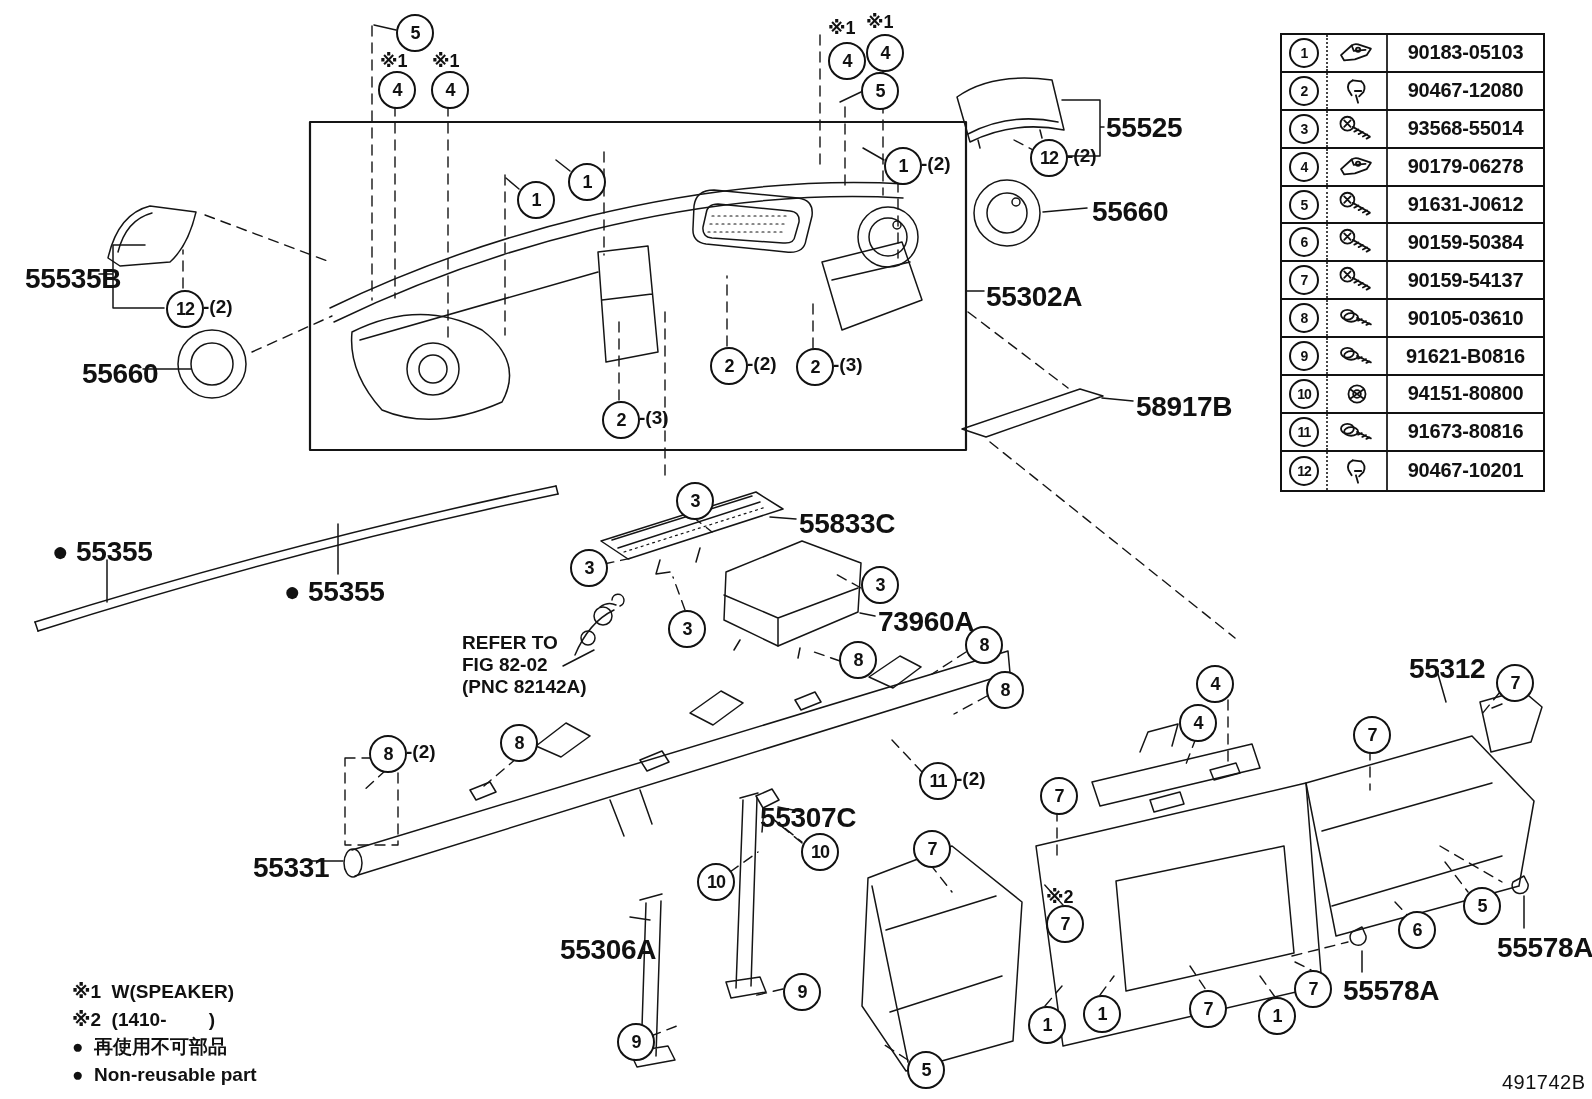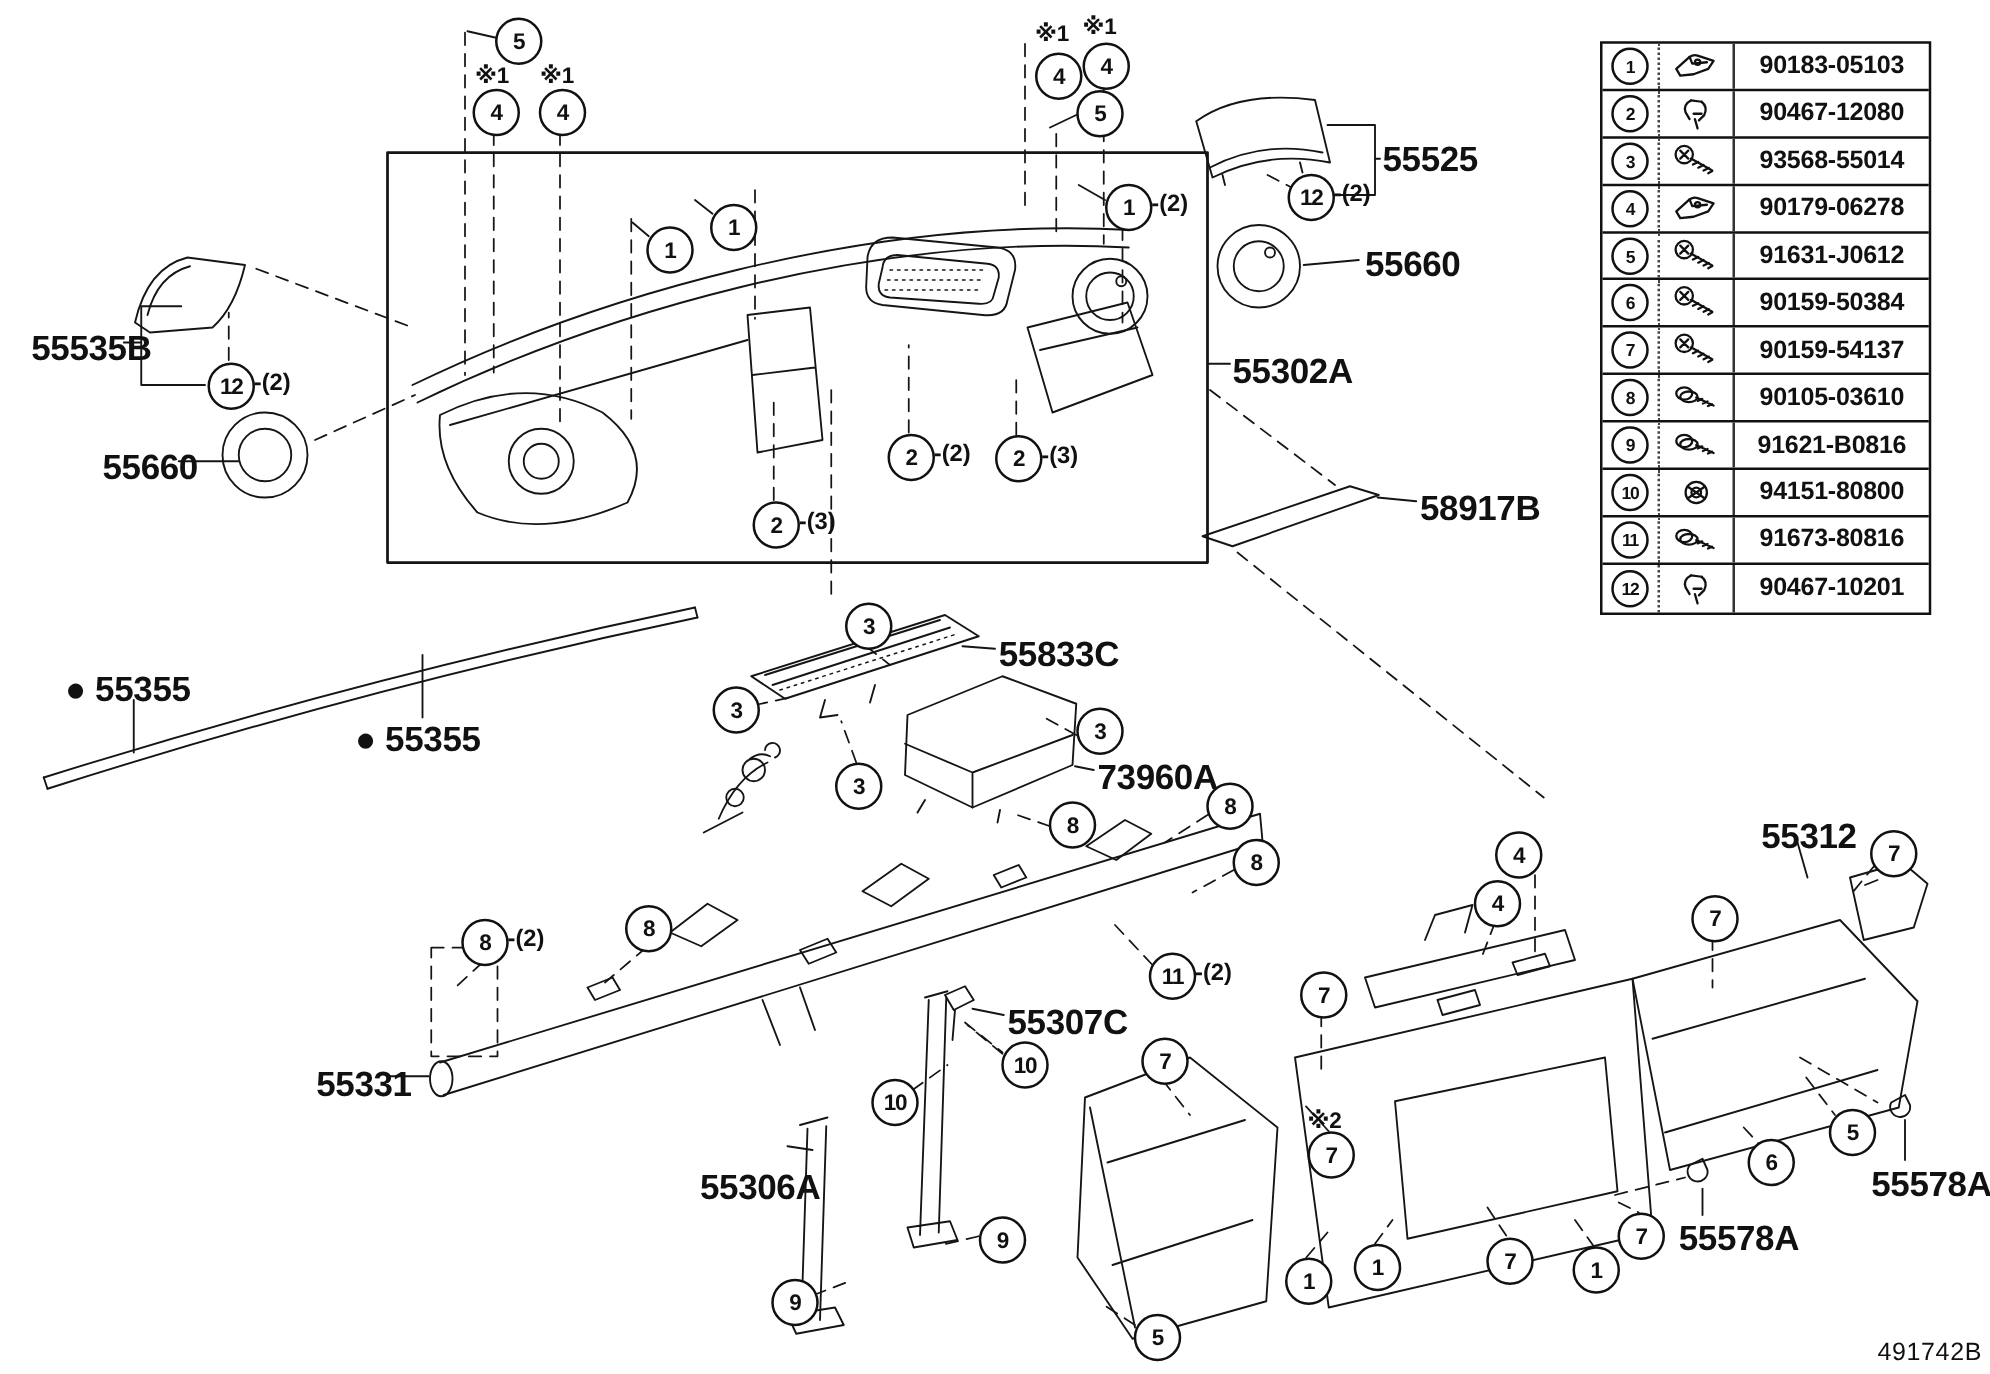--- a/index.html
+++ b/index.html
@@ -382,21 +382,21 @@
       <div class="plabel" style="left: 1136px; top: 391px;">58917B</div>
 
       <div class="plabel" style="left: 799px; top: 508px;">55833C</div>
 
       <div class="plabel" style="left: 878px; top: 606px;">73960A</div>
 
       <div class="plabel" style="left: 253px; top: 852px;">55331</div>
 
       <div class="plabel" style="left: 560px; top: 934px;">55306A</div>
 
-      <div class="plabel" style="left: 806px; top: 802px;">55307C</div>
+      <div class="plabel" style="left: 760px; top: 802px;">55307C</div>
 
       <div class="plabel" style="left: 1409px; top: 653px;">55312</div>
 
       <div class="plabel" style="left: 1497px; top: 932px;">55578A</div>
 
       <div class="plabel" style="left: 1343px; top: 975px;">55578A</div>
     </div>
 
   <div>
 
@@ -404,21 +404,43 @@
 
       <div class="note" style="left: 432px; top: 50px;">※1</div>
 
       <div class="note" style="left: 828px; top: 17px;">※1</div>
 
       <div class="note" style="left: 866px; top: 11px;">※1</div>
 
       <div class="note" style="left: 1046px; top: 886px;">※2</div>
     </div>
 
-
+  <div class="figref">
+    <div>
+
+        <div class="figref-line">REFER TO</div>
+
+        <div class="figref-line">FIG 82-02</div>
+
+        <div class="figref-line">(PNC 82142A)</div>
+      </div>
+  </div>
+
+  <div class="legend">
+    <div>
+
+        <div class="legend-line">※1  W(SPEAKER)</div>
+
+        <div class="legend-line">※2  (1410-        )</div>
+
+        <div class="legend-line">●  再使用不可部品</div>
+
+        <div class="legend-line">●  Non-reusable part</div>
+      </div>
+  </div>
 
   <div class="ftable">
     <div class="ft-body">
 
         <div class="ft-row">
           <div class="ft-num">
             <span class="ftc">1</span>
           </div>
           <div class="ft-icon">
             <svg width="44" height="32" viewBox="0 0 40 30">

